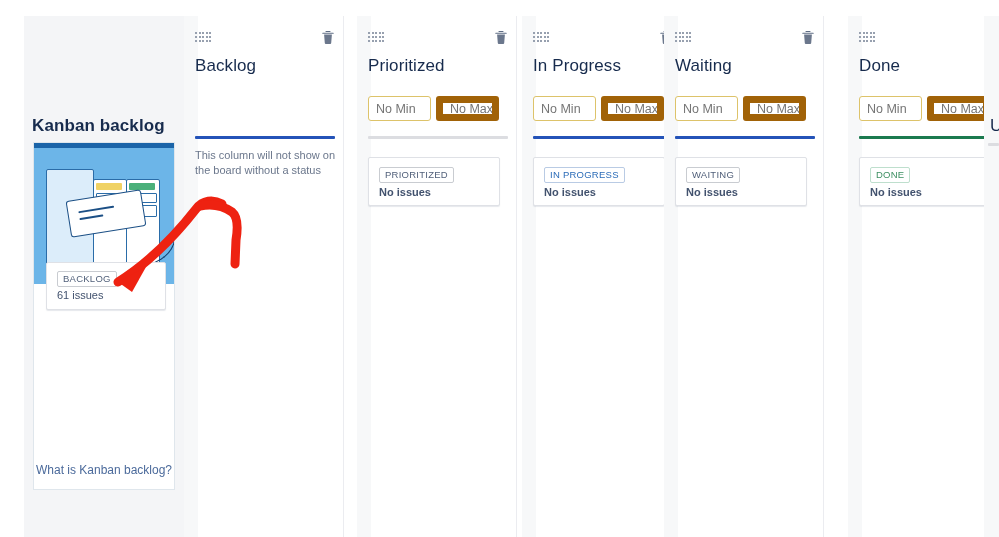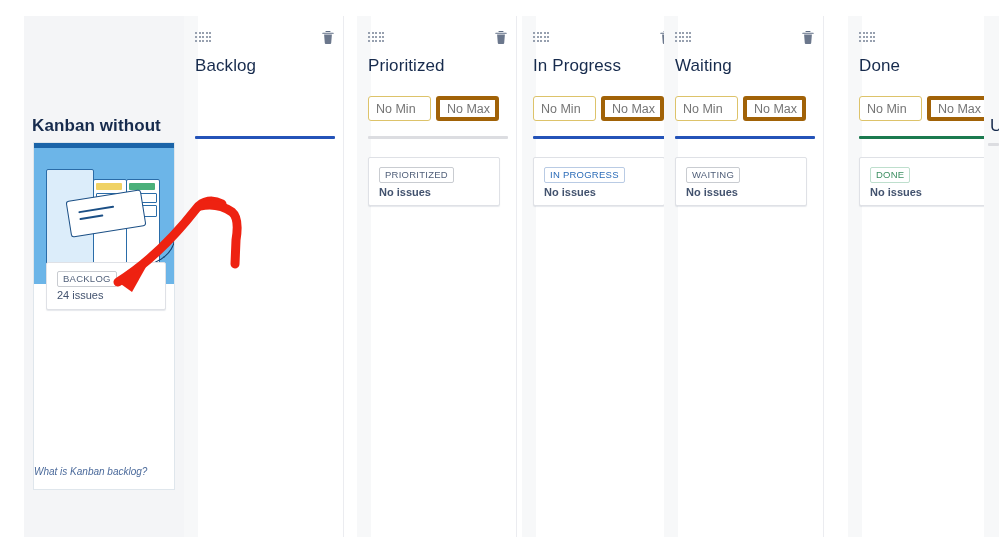--- a/index.html
+++ b/index.html
@@ -164,26 +164,25 @@
     position: absolute;
     left: 10px; top: 26px;
     font-size: 11px;
     color: #42526e;
     white-space: nowrap;
   }
   .promo-link {
     position: absolute;
     left: 0; bottom: 12px;
     width: 140px;
-    text-align: left;
-    font-size: 10px;
+    text-align: center;
+    font-size: 12px;
     color: #4b6a9b;
     cursor: pointer;
     white-space: nowrap;
-    font-style: italic;
   }
 
   
   .board {
     position: absolute;
     left: 184px; top: 16px;
     width: 815px; height: 521px;
   }
   .column {
     position: absolute;
@@ -268,21 +267,21 @@
     border-radius: 3px;
     background: #ffffff;
     font-family: "Liberation Sans", sans-serif;
     font-size: 12.5px;
     color: #42526e;
     padding: 0 0 0 7px;
     line-height: 23px;
     outline: none;
   }
   .wip-input.min { left: 0; border: 1px solid #ddc36a; }
-  .wip-input.max { left: 68px; border: 4px solid #a16207; }
+  .wip-input.max { left: 68px; border: 7px solid #a16207; }
 
   .col-bar {
     position: absolute;
     left: 0;
     top: 120px;
     width: 140px;
     height: 3px;
     border-radius: 1px;
   }
 
@@ -358,21 +357,21 @@
   }
 </style>
 </head>
 <body>
 
 <div id="app">
 
   <div class="top-strip"></div>
 
   <div class="sidebar">
-    <div class="sidebar-title">Kanban without</div>
+    <div class="sidebar-title">Kanban backlog</div>
 
     <div class="promo-card">
 
       <div class="promo-illustration">
         <div class="illus-topbar"></div>
         <div class="illus-speck s1"></div>
         <div class="illus-speck s2"></div>
         <div class="illus-speck s3"></div>
         <div class="illus-col c1"></div>
         <div class="illus-col c2"></div>
@@ -385,21 +384,21 @@
         <div class="illus-dot"></div>
         <div class="illus-curve"></div>
         <div class="illus-envelope">
           <span class="ln a"></span>
           <span class="ln b"></span>
         </div>
       </div>
 
       <div class="status-card">
         <div class="status-badge">BACKLOG</div>
-        <div class="status-count">24 issues</div>
+        <div class="status-count">61 issues</div>
       </div>
 
       <div class="promo-link">What is Kanban backlog?</div>
     </div>
   </div>
 
   <div class="board">
 
     <div class="column c0">
       <div class="col-gutter-left"></div>
@@ -424,20 +423,21 @@
           </div>
           <div class="trash-icon">
             <svg viewBox="0 0 14 15" width="14" height="15" aria-hidden="true">
               <path d="M5 1.5h4M1.8 3.3h10.4" stroke="#5e6c84" stroke-width="1.1" fill="none" stroke-linecap="round"></path>
               <path d="M3.1 4.4h7.8l-0.7 8.6a1 1 0 0 1-1 0.9H4.8a1 1 0 0 1-1-0.9L3.1 4.4z" fill="#6b778c"></path>
             </svg>
           </div>
         </div>
         <div class="col-title">Backlog</div>
         <div class="col-bar" style="background:#2453b8"></div>
+        <div class="col-note">This column will not show on the board without a status</div>
       </div>
     </div>
 
     <div class="column c1">
       <div class="col-gutter-left"></div>
       <div class="col-inner">
         <div class="col-toolbar">
           <div class="drag-handle">
             <i></i>
               <i></i>

